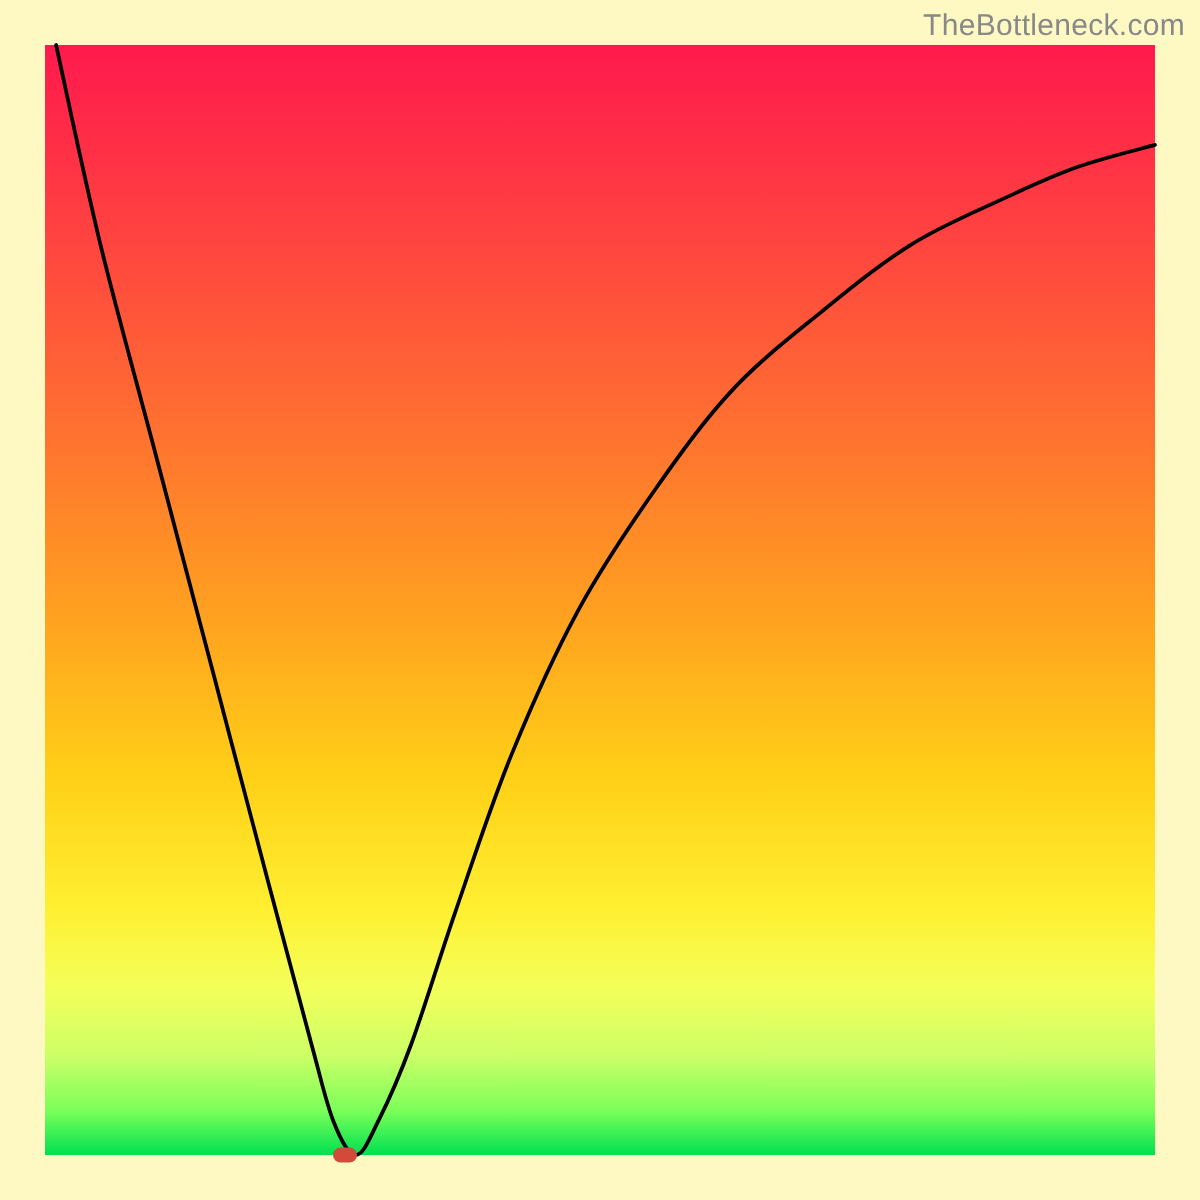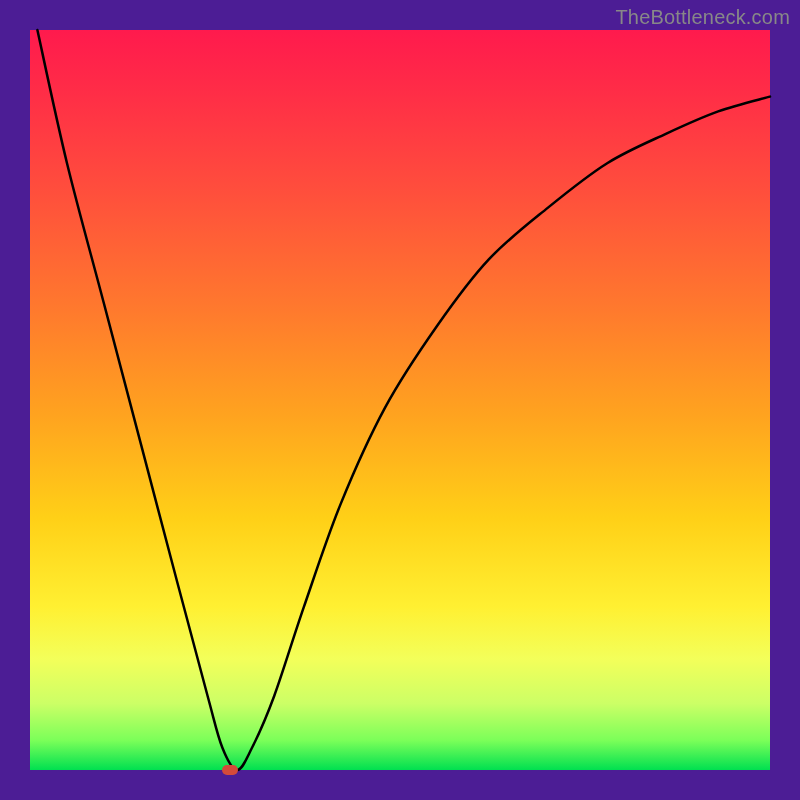--- a/index.html
+++ b/index.html
@@ -8,21 +8,21 @@
     width: 800px;
     height: 800px;
     background: #000;
     font-family: Arial, Helvetica, sans-serif;
     overflow: hidden;
   }
   .frame {
     position: relative;
     width: 800px;
     height: 800px;
-    background: #4c1d95;
+    background: #fef9c3;
   }
   .plot-area {
     position: absolute;
     left: 30px;
     top: 30px;
     width: 740px;
     height: 740px;
     
     background: linear-gradient(to bottom,
       #ff1a4d 0%,

